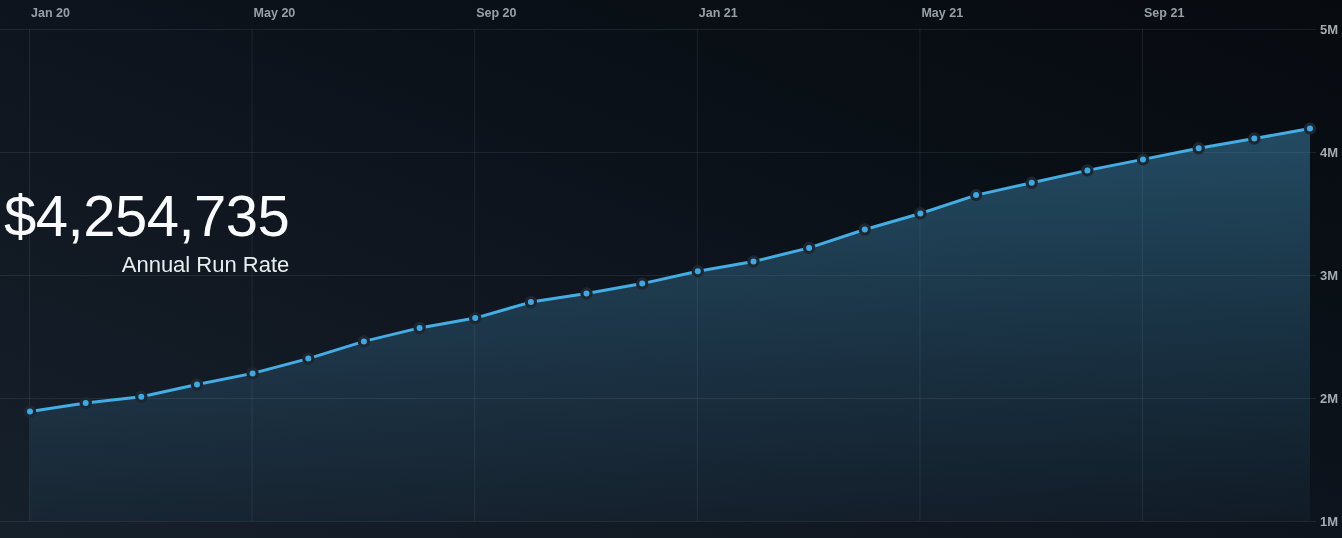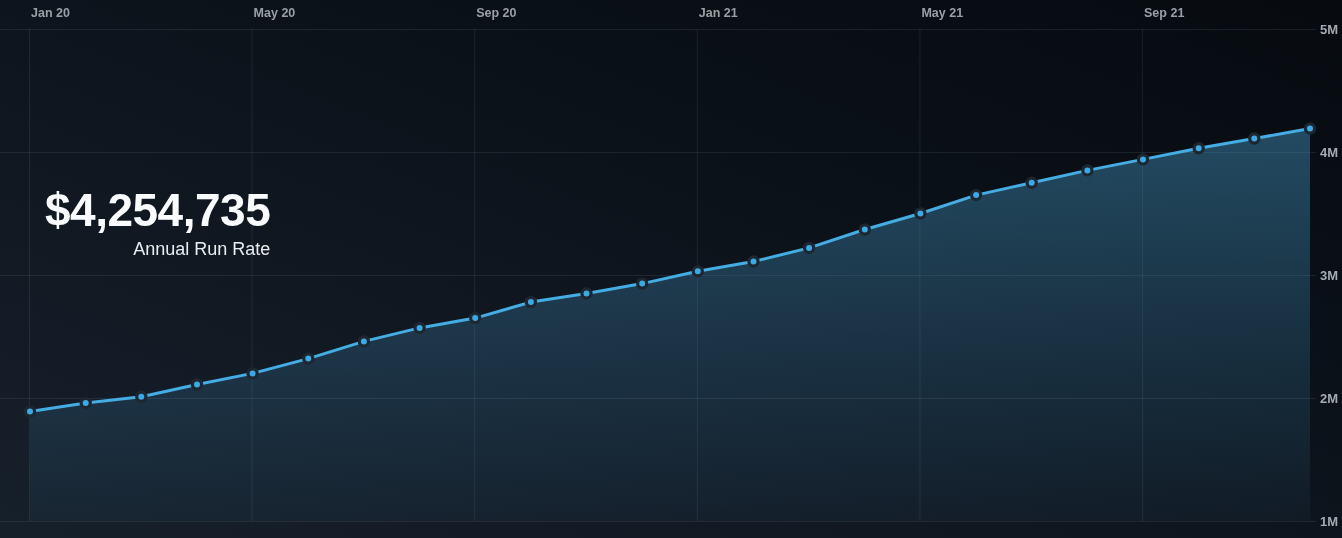--- a/index.html
+++ b/index.html
@@ -26,31 +26,30 @@
   }
   .stat-overlay {
     position: absolute;
     left: 4px;
     top: 186px;
     z-index: 5;
     pointer-events: none;
   }
   .stat-value {
     color: #fafbfc;
-    font-size: 46px;
-    font-weight: 700;
+    font-size: 58px;
+    font-weight: 400;
     letter-spacing: -0.5px;
     line-height: 1.05;
-    margin-left: 41px;
   }
   .stat-label {
     margin-top: 6px;
     margin-left: 8px;
     color: #e9edf0;
-    font-size: 18px;
+    font-size: 22px;
     font-weight: 400;
     line-height: 1.1;
   }
   text.x-tick {
     fill: #98a0a7;
     font-size: 12.5px;
     font-weight: 700;
     font-family: "Liberation Sans", sans-serif;
   }
   text.y-tick {

